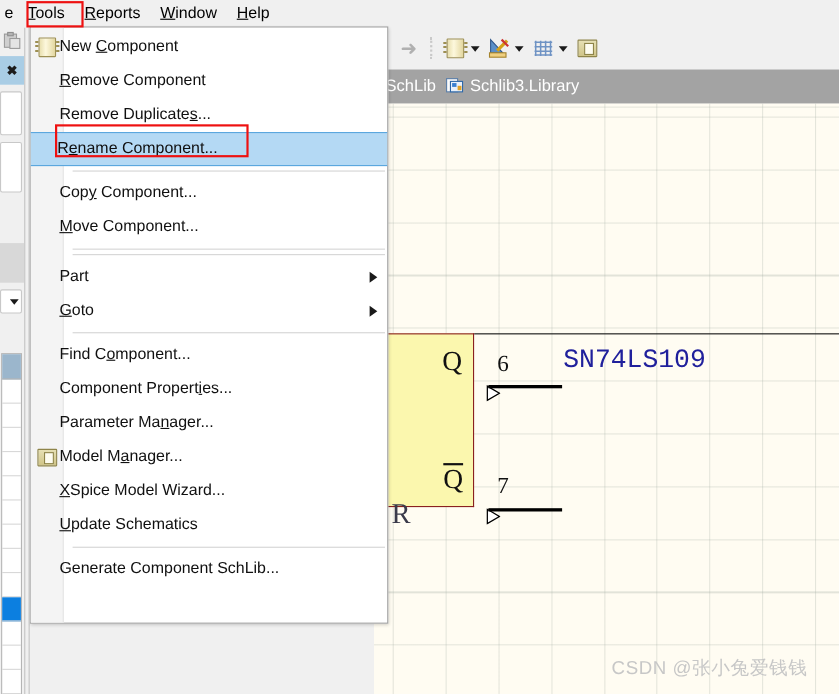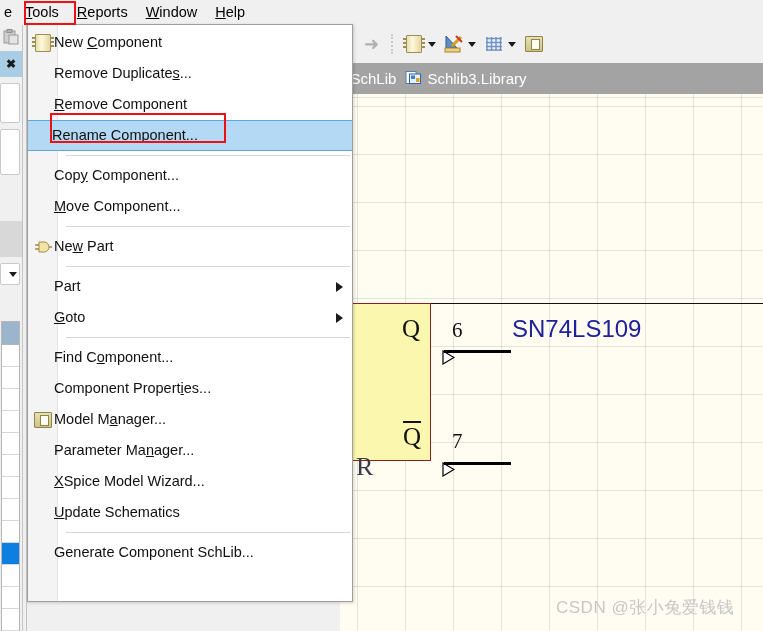--- a/index.html
+++ b/index.html
@@ -204,21 +204,21 @@
   .pin-arrow svg { position: absolute; left: 0; top: -7px; }
   .pin-num {
     position: absolute;
     font-family: "Liberation Serif", serif;
     font-size: 21px;
     line-height: 21px;
     color: #111;
   }
   .part-name {
     position: absolute;
-    font-family: Liberation Sans, sans-serif;
+    font-family: Liberation Mono, monospace;
     font-size: 24px;
     line-height: 24px;
     color: #20209c;
     white-space: nowrap;
   }
   .small-paren {
     position: absolute;
     font-family: "Liberation Serif", serif;
     font-size: 16px;
     color: #333;
@@ -580,52 +580,43 @@
   <div class="menu-gutter"></div>
 
   <div class="menu-item">
     <span class="mi-icon">
         <span class="ic-chip"></span>
       </span>
     <span class="mi-label">New <u>C</u>omponent</span>
   </div>
 
   <div class="menu-item">
+    <span class="mi-label"><u>R</u>emove Component</span>
+  </div>
+
+  <div class="menu-item">
     <span class="mi-label">Remove Duplicate<u>s</u>...</span>
-  </div>
-
-  <div class="menu-item">
-    <span class="mi-label"><u>R</u>emove Component</span>
   </div>
 
   <div class="menu-item highlighted">
     <span class="mi-label">R<u>e</u>name Component...</span>
   </div>
 
   <div class="menu-sep"></div>
 
   <div class="menu-item">
     <span class="mi-label">Cop<u>y</u> Component...</span>
   </div>
 
   <div class="menu-item">
     <span class="mi-label"><u>M</u>ove Component...</span>
   </div>
 
   <div class="menu-sep"></div>
 
-  <div class="menu-item">
-    <span class="mi-icon">
-      <svg width="20" height="14" viewBox="0 0 20 14">
-        <path d="M6 2 H11 a5 5 0 0 1 0 10 H6 Z" fill="#f3e3a8" stroke="#a08b42" stroke-width="1"></path>
-        <path d="M2 5 H6 M2 9 H6 M16 7 H19" stroke="#a08b42" stroke-width="1.3"></path>
-      </svg>
-    </span>
-    <span class="mi-label">Ne<u>w</u> Part</span>
-  </div>
 
 
   <div class="menu-sep"></div>
 
   <div class="menu-item">
     <span class="mi-label">Part</span>
     <span class="mi-sub"></span>
   </div>
 
   <div class="menu-item">
@@ -634,34 +625,34 @@
   </div>
 
   <div class="menu-sep"></div>
 
   <div class="menu-item">
     <span class="mi-label">Find C<u>o</u>mponent...</span>
   </div>
 
   <div class="menu-item">
     <span class="mi-label">Component Propert<u>i</u>es...</span>
+  </div>
+
+  <div class="menu-item">
+    <span class="mi-label">Parameter Ma<u>n</u>ager...</span>
   </div>
 
   <div class="menu-item">
     <span class="mi-icon">
         <span class="ic-folderdoc"></span>
       </span>
     <span class="mi-label">Model M<u>a</u>nager...</span>
   </div>
 
   <div class="menu-item">
-    <span class="mi-label">Parameter Ma<u>n</u>ager...</span>
-  </div>
-
-  <div class="menu-item">
     <span class="mi-label"><u>X</u>Spice Model Wizard...</span>
   </div>
 
   <div class="menu-item">
     <span class="mi-label"><u>U</u>pdate Schematics</span>
   </div>
 
 
   <div class="menu-sep"></div>
 

